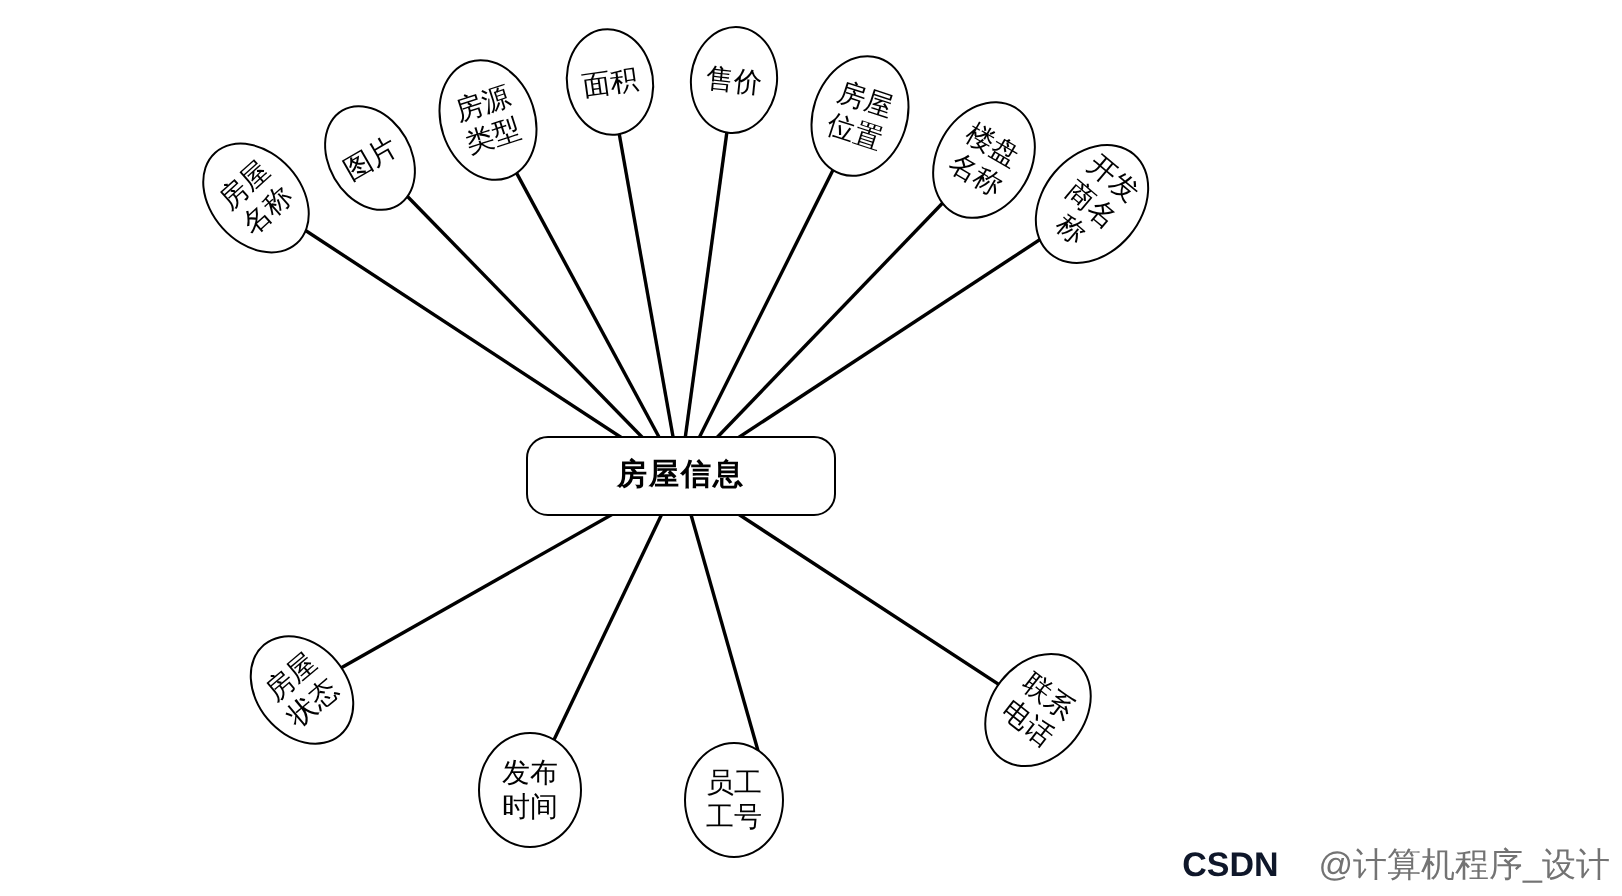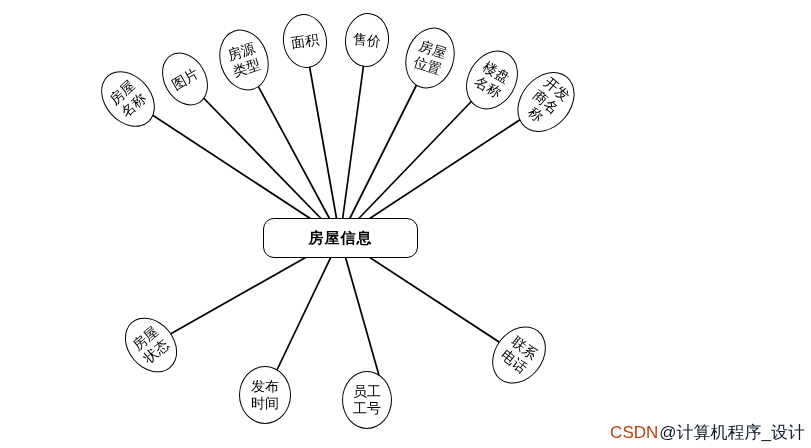--- a/index.html
+++ b/index.html
@@ -51,22 +51,22 @@
       letter-spacing: 1px;
     }
     .watermark {
       position: absolute;
       right: 6px;
       bottom: 4px;
       z-index: 2;
       font-size: 17px;
       white-space: nowrap;
     }
-    .wm-prefix { color: #c2410c; }
-    .wm-handle { color: #0f172a; margin-left: 1px; }
+    .wm-prefix { color: #0f172a; font-weight: bold; }
+    .wm-handle { color: #737373; margin-left: 20px; }
   </style>
 </head>
 <body>
 
 <div class="canvas">
 
   <svg class="edges" width="811" height="448" viewBox="0 0 811 448" aria-hidden="true">
 
     <line x1="340" y1="238" x2="128" y2="99"></line>
     <line x1="340" y1="238" x2="185" y2="79"></line>

